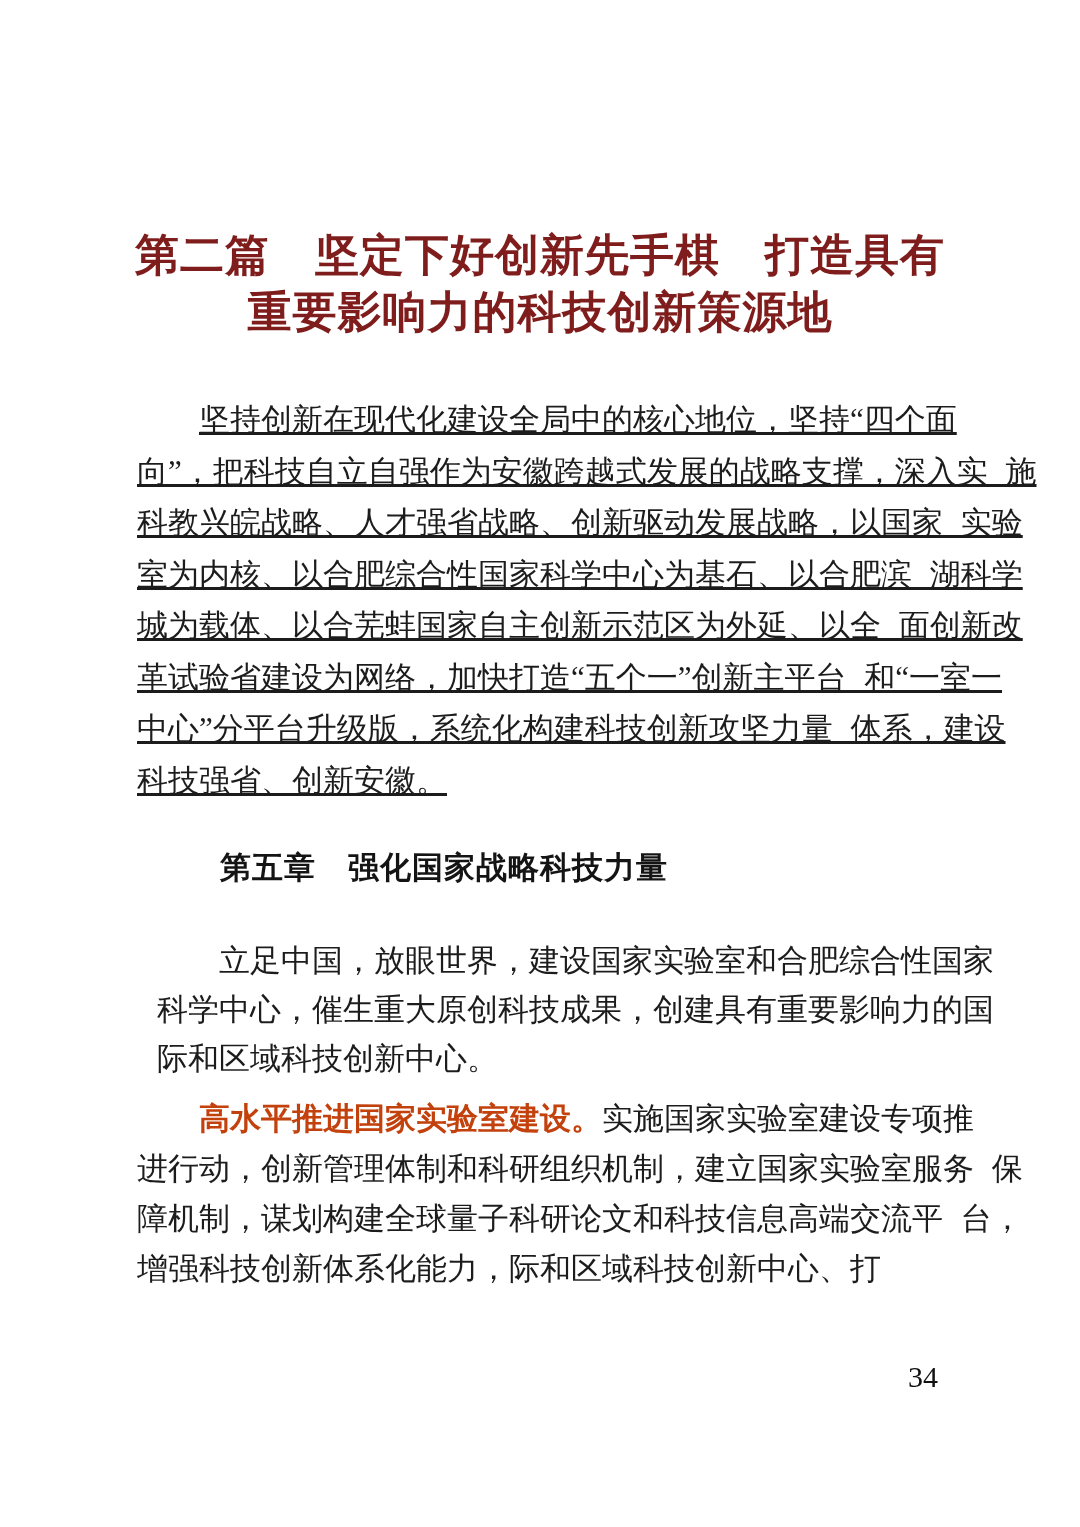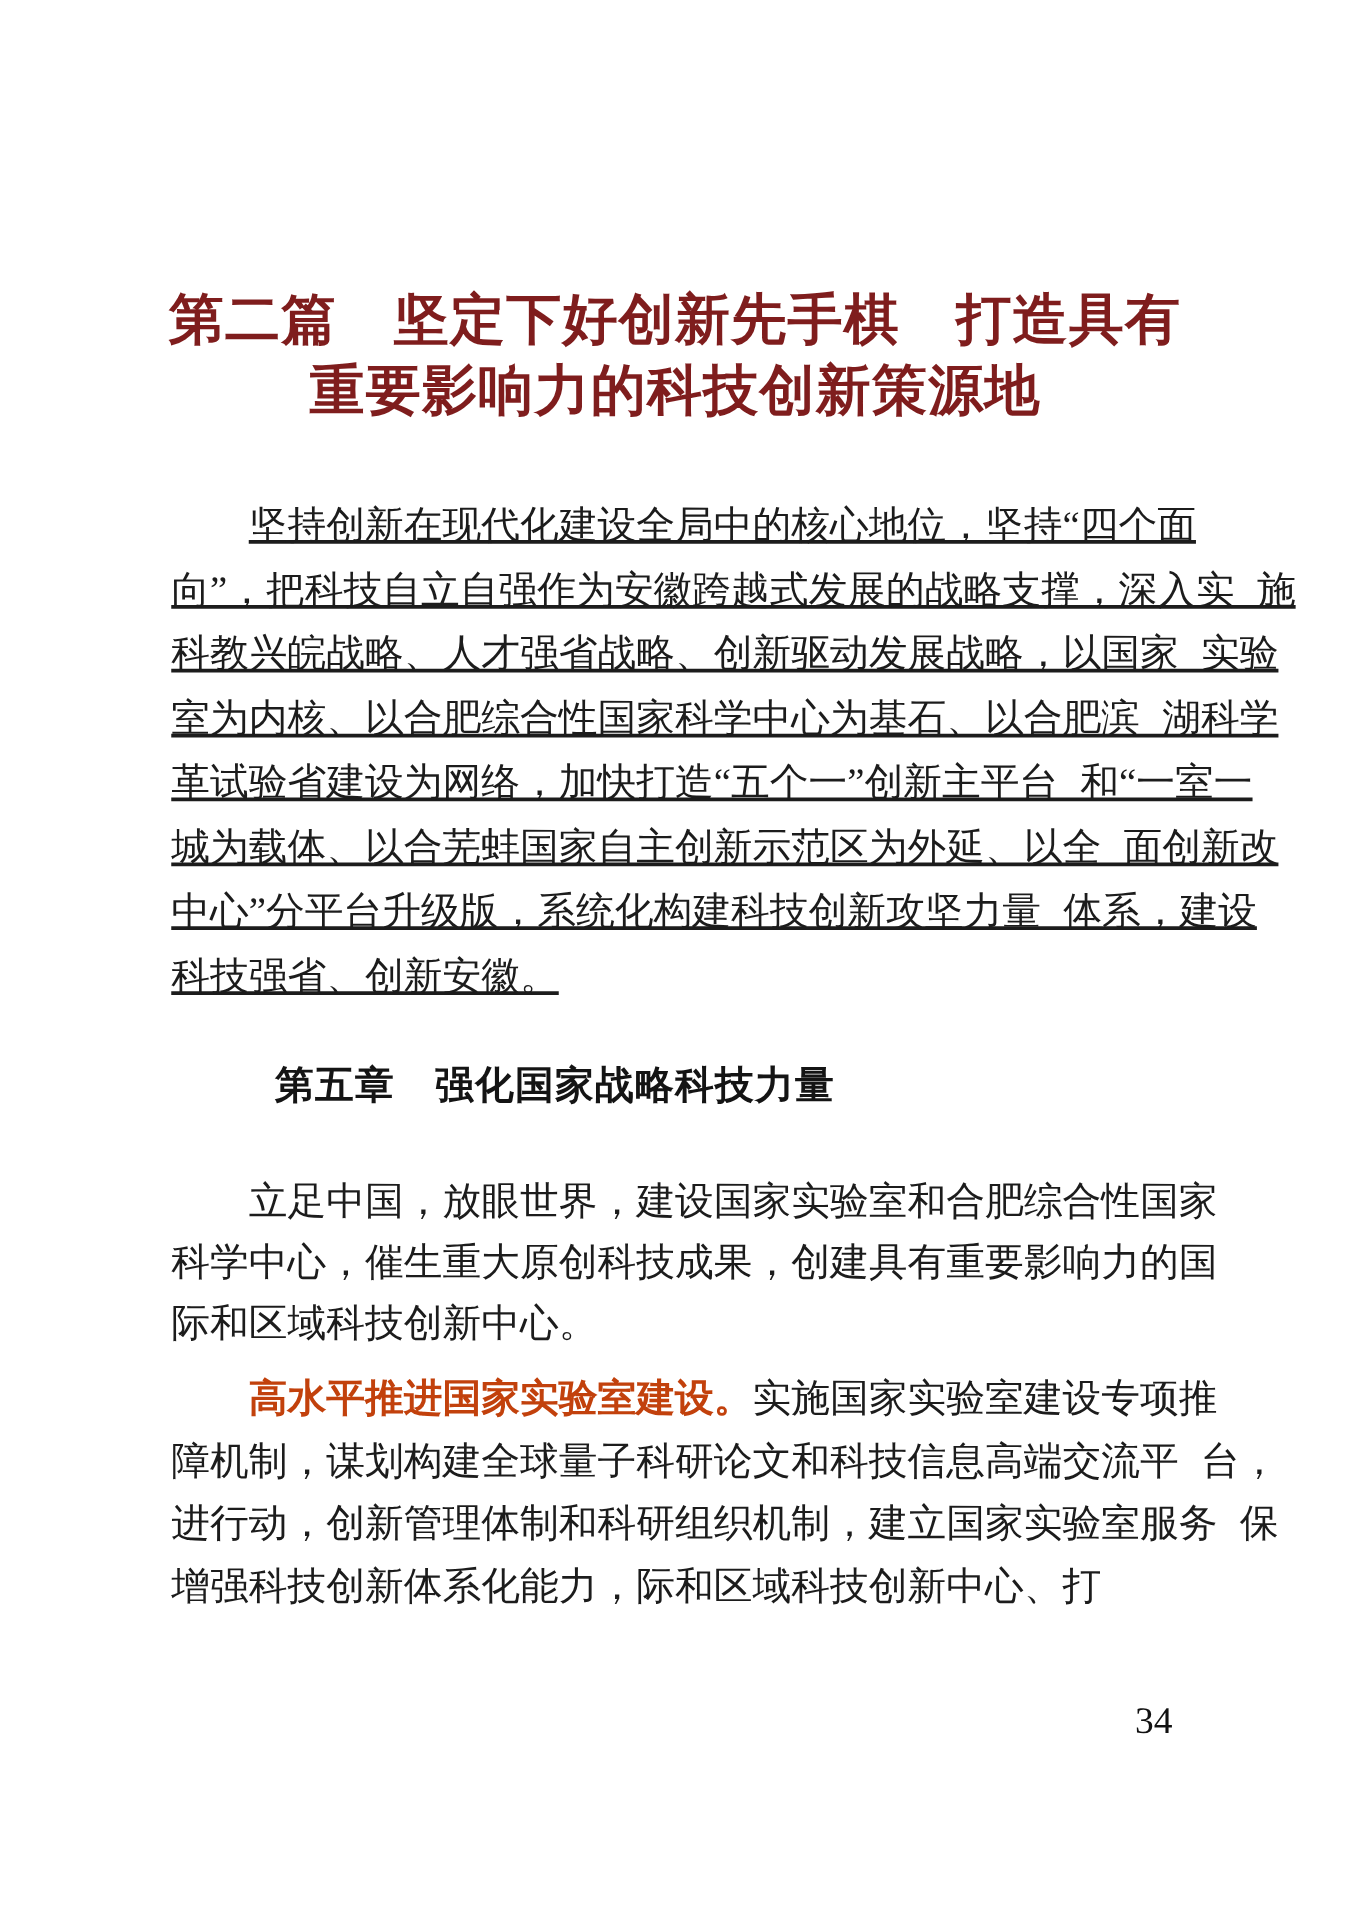--- a/index.html
+++ b/index.html
@@ -30,21 +30,21 @@
   }
   .body-block {
     position: absolute;
     left: 137px;
     width: 808px;
     font-size: 31px;
     color: #1c1c1c;
     word-spacing: 10px;
   }
   .para-1 { top: 394px;  line-height: 51.5px; text-decoration: underline; }
-  .para-2 { top: 936px;  line-height: 49px; }
+  .para-2 { top: 936px;  line-height: 49px; margin-left: 20px; }
   .para-3 { top: 1094px; line-height: 50px; }
   .line { white-space: nowrap; }
   .indent { text-indent: 62px; }
   .chapter-heading {
     position: absolute;
     top: 848px;
     left: 0;
     width: 888px;
     text-align: center;
     font-size: 31px;
@@ -77,36 +77,36 @@
   <div class="doc-title">
     <div class="line">第二篇　坚定下好创新先手棋　打造具有</div>
     <div class="line">重要影响力的科技创新策源地</div>
   </div>
 
   <div class="body-block para-1">
     <div class="line indent">坚持创新在现代化建设全局中的核心地位，坚持“四个面</div>
     <div class="line">向”，把科技自立自强作为安徽跨越式发展的战略支撑，深入实 施</div>
     <div class="line">科教兴皖战略、人才强省战略、创新驱动发展战略，以国家 实验</div>
     <div class="line">室为内核、以合肥综合性国家科学中心为基石、以合肥滨 湖科学</div>
+    <div class="line">城为载体、以合芜蚌国家自主创新示范区为外延、以全 面创新改</div>
     <div class="line">革试验省建设为网络，加快打造“五个一”创新主平台 和“一室一</div>
-    <div class="line">城为载体、以合芜蚌国家自主创新示范区为外延、以全 面创新改</div>
     <div class="line">中心”分平台升级版，系统化构建科技创新攻坚力量 体系，建设</div>
     <div class="line">科技强省、创新安徽。</div>
   </div>
 
   <div class="chapter-heading">第五章　强化国家战略科技力量</div>
 
   <div class="body-block para-2">
     <div class="line indent">立足中国，放眼世界，建设国家实验室和合肥综合性国家</div>
     <div class="line">科学中心，催生重大原创科技成果，创建具有重要影响力的国</div>
     <div class="line">际和区域科技创新中心。</div>
   </div>
 
   <div class="body-block para-3">
     <div class="line indent"><span class="bold-lead">高水平推进国家实验室建设。</span><span>实施国家实验室建设专项推</span></div>
+    <div class="line">进行动，创新管理体制和科研组织机制，建立国家实验室服务 保</div>
     <div class="line">障机制，谋划构建全球量子科研论文和科技信息高端交流平 台，</div>
-    <div class="line">进行动，创新管理体制和科研组织机制，建立国家实验室服务 保</div>
     <div class="line">增强科技创新体系化能力，际和区域科技创新中心、打</div>
   </div>
 
   <div class="page-number">34</div>
 
 </div>
 
 </body></html>

